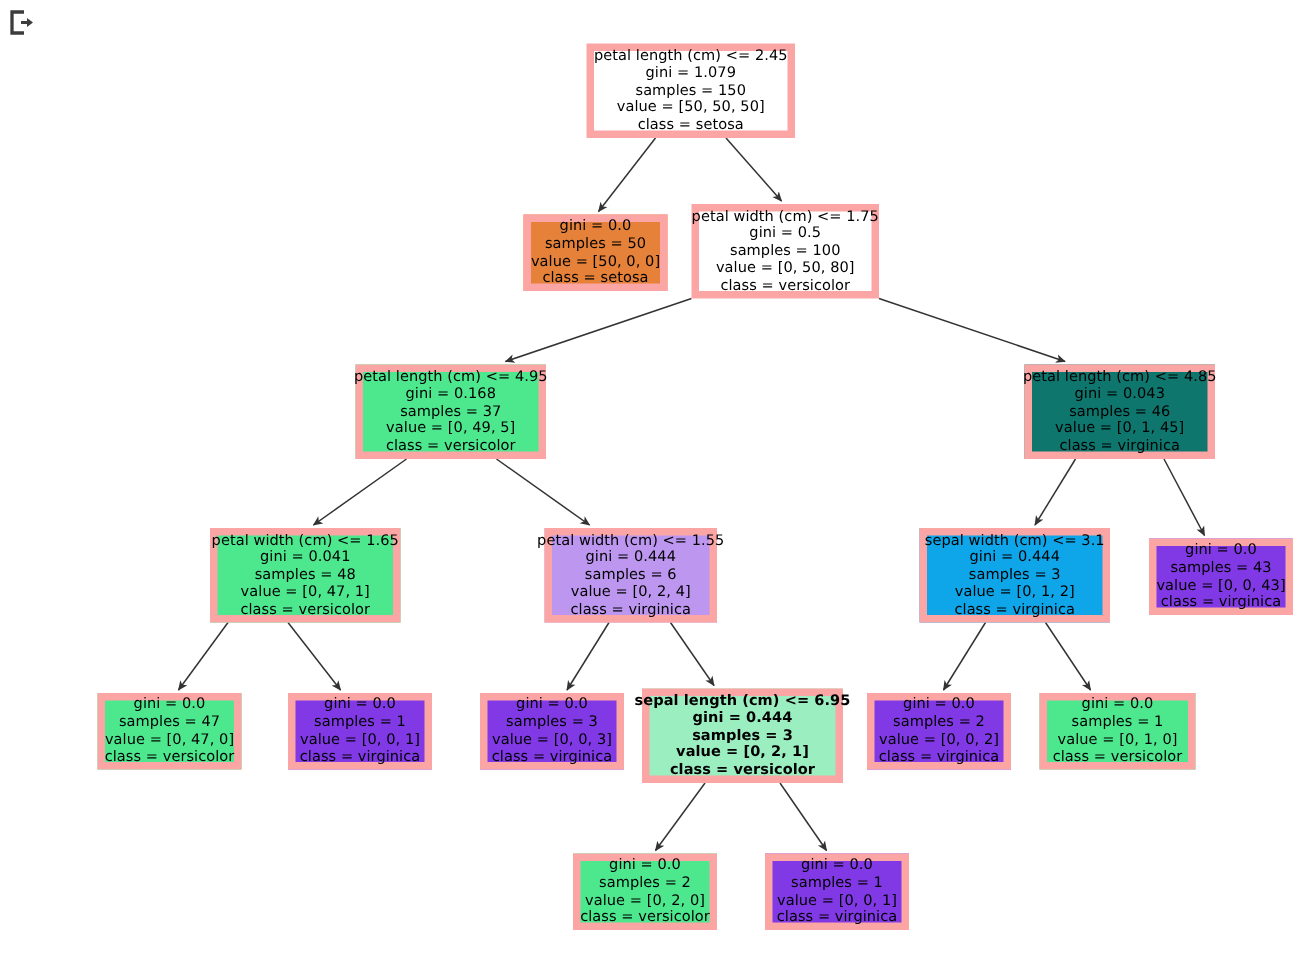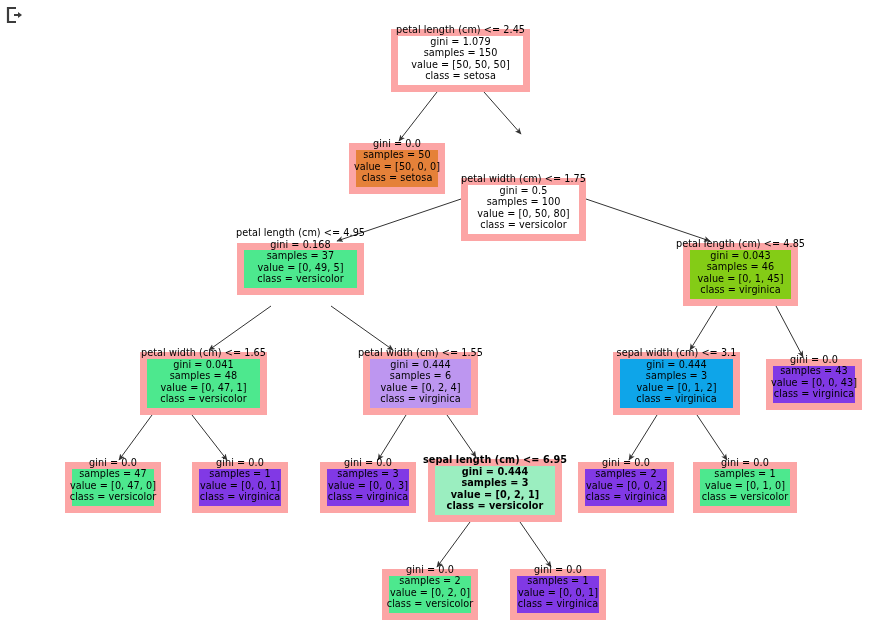--- a/index.html
+++ b/index.html
@@ -25,26 +25,26 @@
     position: absolute;
     left: 0;
     top: 0;
     width: 875px;
     height: 640px;
     pointer-events: none;
   }
   .tree-node {
     position: absolute;
     box-sizing: border-box;
-    border: 7px solid #fca5a5;
+    border: 5px solid #fca5a5;
     background: #ffffff;
     display: flex;
     flex-direction: column;
     align-items: center;
-    justify-content: flex-end;
+    justify-content: center;
     padding: 3px 6px;
     line-height: 11.6px;
     white-space: nowrap;
   }
   .node-line {
     font-size: 9.7px;
     color: #000000;
     text-align: center;
     letter-spacing: 0.05px;
   }
@@ -100,35 +100,35 @@
         <div class="node-line">samples = 150</div>
         <div class="node-line">value = [50, 50, 50]</div>
         <div class="node-line">class = setosa</div>
       </div>
       <div class="tree-node" style="left: 349px; top: 143px; width: 96px; height: 51px; background: rgb(229, 129, 57);">
         <div class="node-line">gini = 0.0</div>
         <div class="node-line">samples = 50</div>
         <div class="node-line">value = [50, 0, 0]</div>
         <div class="node-line">class = setosa</div>
       </div>
-      <div class="tree-node" style="left: 461px; top: 136px; width: 125px; height: 63px; background: rgb(255, 255, 255); margin-top: 42px;">
+      <div class="tree-node" style="left: 461px; top: 136px; width: 125px; height: 63px; background: rgb(255, 255, 255);">
         <div class="node-line">petal width (cm) &lt;= 1.75</div>
         <div class="node-line">gini = 0.5</div>
         <div class="node-line">samples = 100</div>
         <div class="node-line">value = [0, 50, 80]</div>
         <div class="node-line">class = versicolor</div>
       </div>
-      <div class="tree-node" style="left: 237px; top: 243px; width: 127px; height: 52px; background: rgb(77, 232, 142);">
+      <div class="tree-node" style="left: 237px; top: 243px; width: 127px; height: 63px; background: rgb(77, 232, 142);">
         <div class="node-line">petal length (cm) &lt;= 4.95</div>
         <div class="node-line">gini = 0.168</div>
         <div class="node-line">samples = 37</div>
         <div class="node-line">value = [0, 49, 5]</div>
         <div class="node-line">class = versicolor</div>
       </div>
-      <div class="tree-node" style="left: 683px; top: 243px; width: 115px; height: 63px; background: #84cc16;">
+      <div class="tree-node" style="left: 683px; top: 243px; width: 127px; height: 63px; background: #0f766e;">
         <div class="node-line">petal length (cm) &lt;= 4.85</div>
         <div class="node-line">gini = 0.043</div>
         <div class="node-line">samples = 46</div>
         <div class="node-line">value = [0, 1, 45]</div>
         <div class="node-line">class = virginica</div>
       </div>
       <div class="tree-node" style="left: 108px; top: 352px; width: 127px; height: 63px; background: rgb(77, 232, 142); margin-left: 32px;">
         <div class="node-line">petal width (cm) &lt;= 1.65</div>
         <div class="node-line">gini = 0.041</div>
         <div class="node-line">samples = 48</div>

